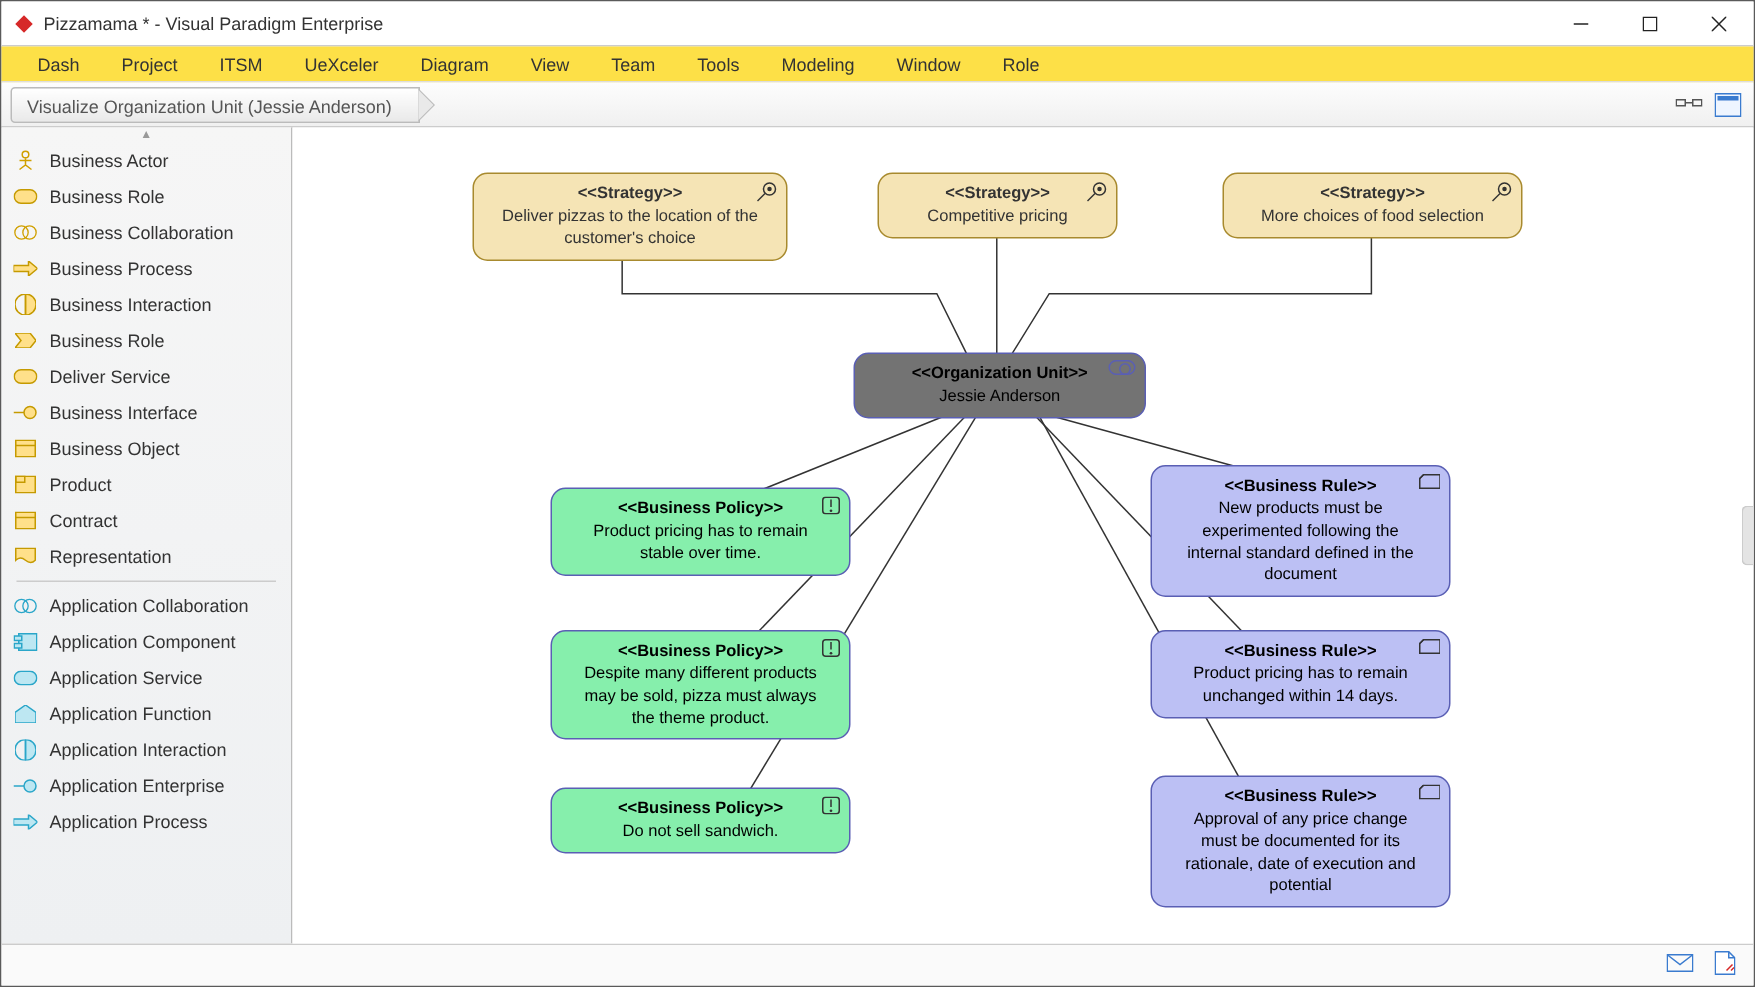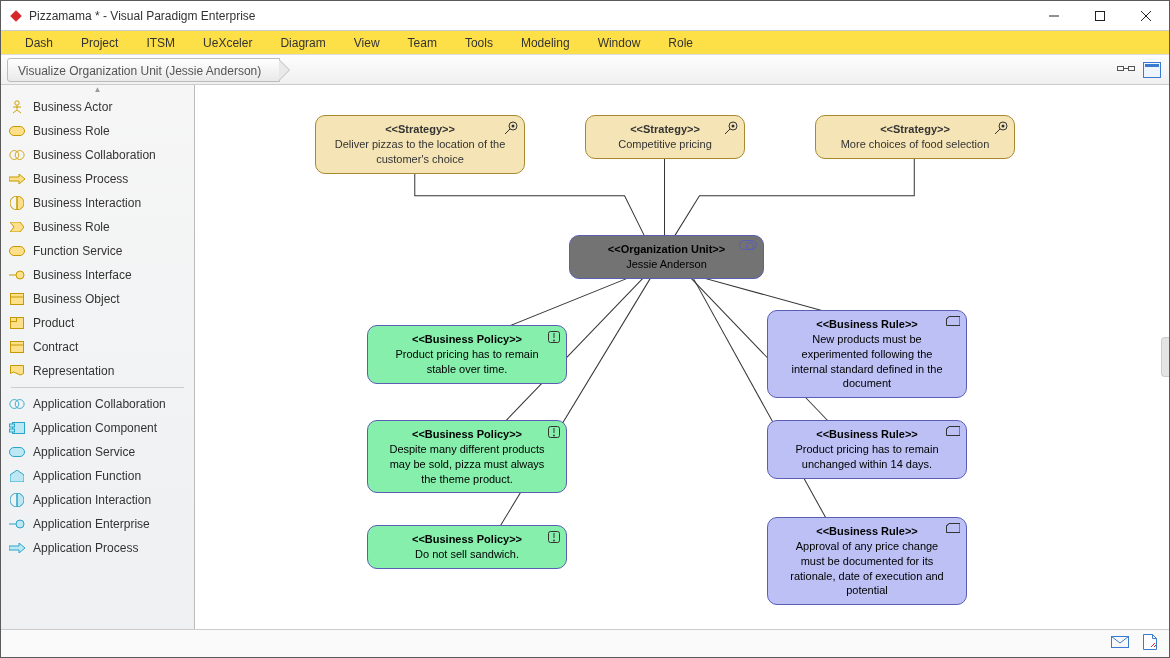--- a/index.html
+++ b/index.html
@@ -155,21 +155,21 @@
               </svg>
             </span>
             <span>Business Role</span>
           </div>
         <div class="palette-item">
             <span class="icon">
               <svg width="16" height="10" viewBox="0 0 16 10">
                 <rect x="0.5" y="0.5" width="15" height="9" rx="4.5" fill="#ffe08a" stroke="#c59a00"></rect>
               </svg>
             </span>
-            <span>Function Service</span>
+            <span>Deliver Service</span>
           </div>
         <div class="palette-item">
             <span class="icon">
               <svg width="16" height="10" viewBox="0 0 16 10">
                 <circle cx="11" cy="5" r="4" fill="#ffe08a" stroke="#c59a00"></circle>
                 <path d="M0 5h7" stroke="#c59a00"></path>
               </svg>
             </span>
             <span>Business Interface</span>
           </div>

